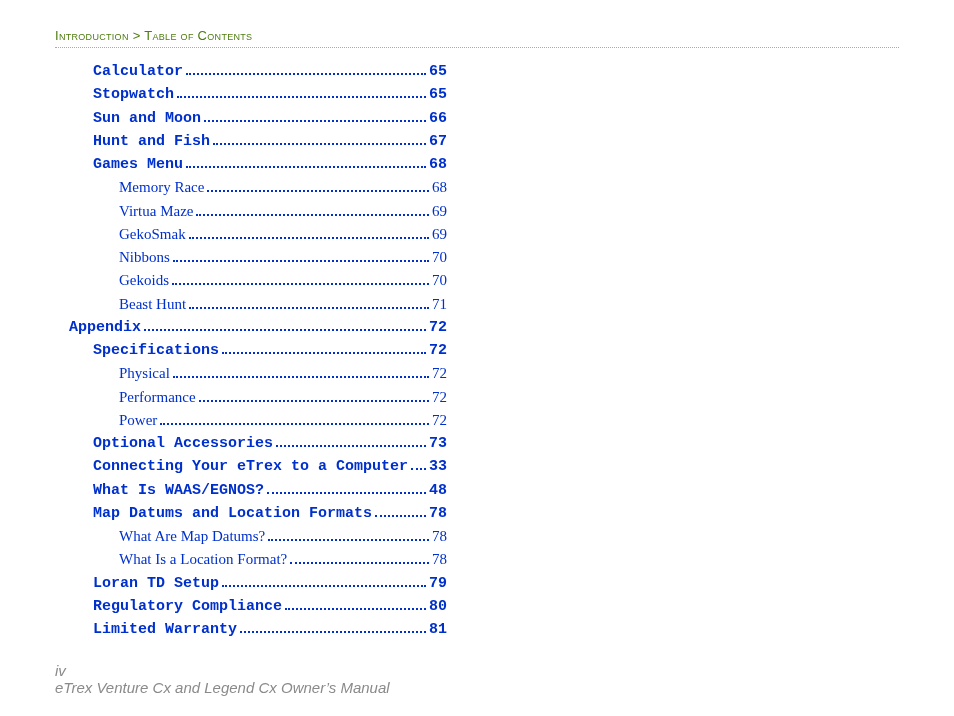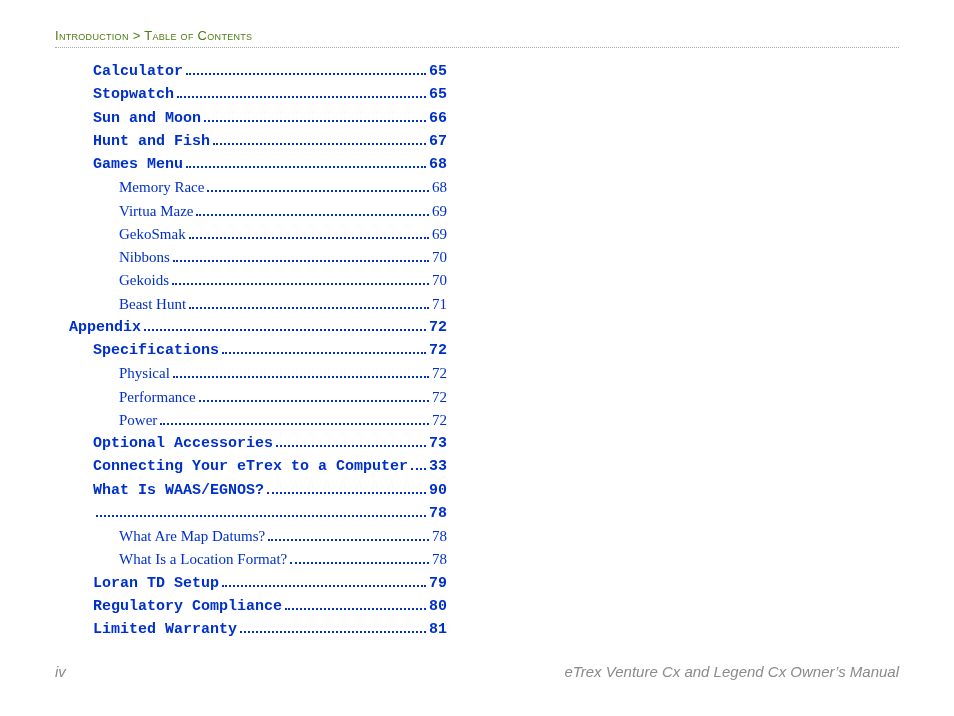--- a/index.html
+++ b/index.html
@@ -63,29 +63,30 @@
     min-width: 8px;
   }
   .entry.serif .leaders { border-bottom: 2px dotted #0030cc; }
   .page { white-space: nowrap; flex-shrink: 0; }
   .ind1 { padding-left: 38px; }
   .ind2 { padding-left: 64px; }
   .ind0 { padding-left: 14px; }
 
   .footer {
     position: absolute;
-    bottom: 36px;
+    bottom: 20px;
     left: 55px;
     right: 55px;
     display: flex;
     justify-content: space-between;
     font-style: italic;
     color: #8a8a8a;
     font-size: 15px;
     font-family: Arial, Helvetica, sans-serif;
+    flex-direction: column;
   }
 </style>
 </head>
 <body>
 
 <div class="header-bar">
   <span>Introduction</span>
   <span>&gt;</span>
   <span>Table of Contents</span>
 </div>
@@ -178,23 +179,24 @@
         <span class="page">73</span>
       </div>
       <div class="entry bold ind1">
         <span class="label">Connecting Your eTrex to a Computer</span>
         <span class="leaders"></span>
         <span class="page">33</span>
       </div>
       <div class="entry bold ind1">
         <span class="label">What Is WAAS/EGNOS?</span>
         <span class="leaders"></span>
-        <span class="page">90</span>
-      </div>
-      <div class="entry bold ind1">
+        <span class="page">48</span>
+      </div>
+      <div class="entry bold ind1">
+        <span class="label">Map Datums and Location Formats</span>
         <span class="leaders"></span>
         <span class="page">78</span>
       </div>
       <div class="entry serif ind2">
         <span class="label">What Are Map Datums?</span>
         <span class="leaders"></span>
         <span class="page">78</span>
       </div>
       <div class="entry serif ind2">
         <span class="label">What Is a Location Format?</span>

